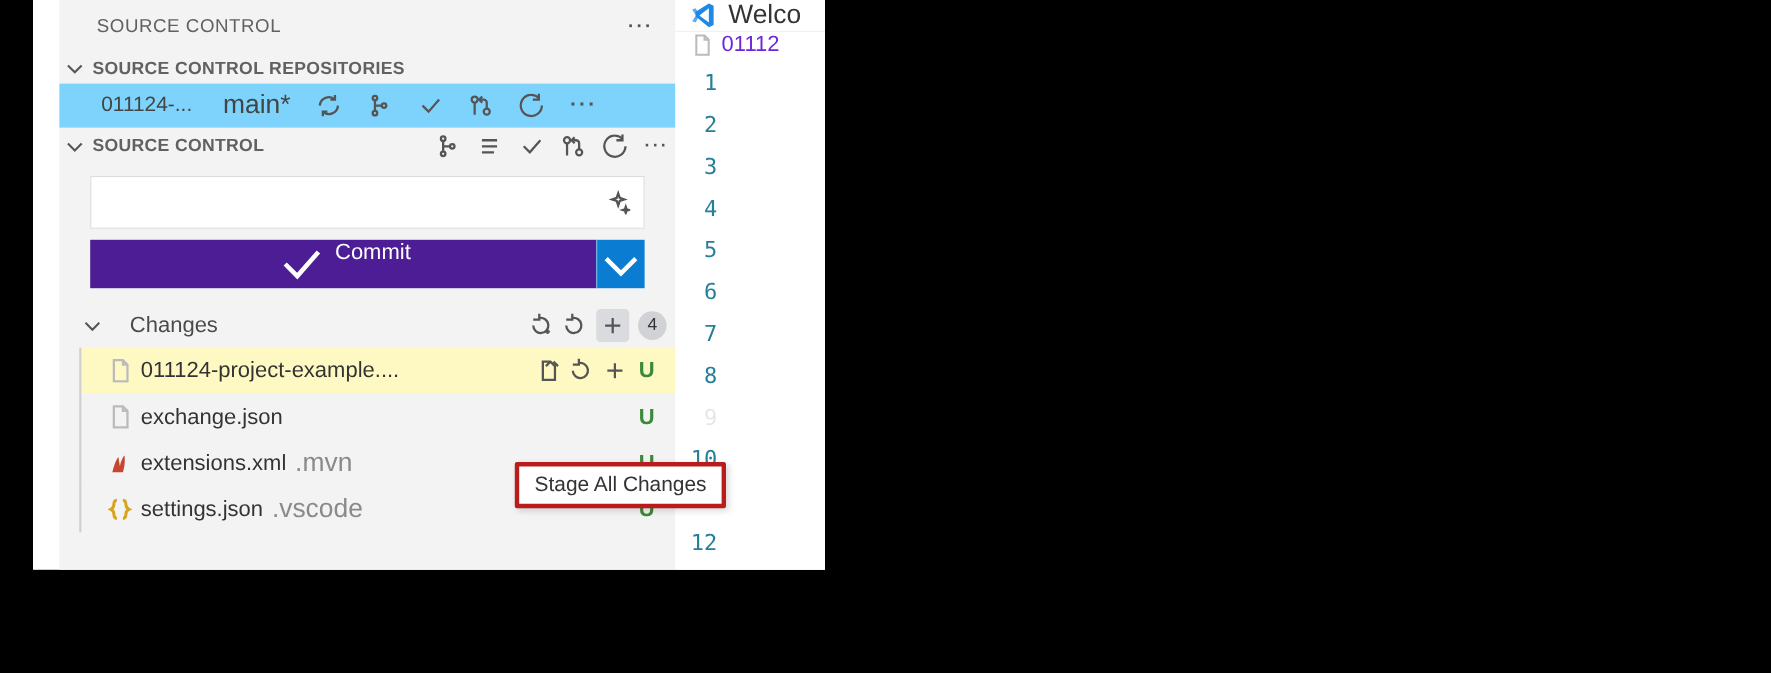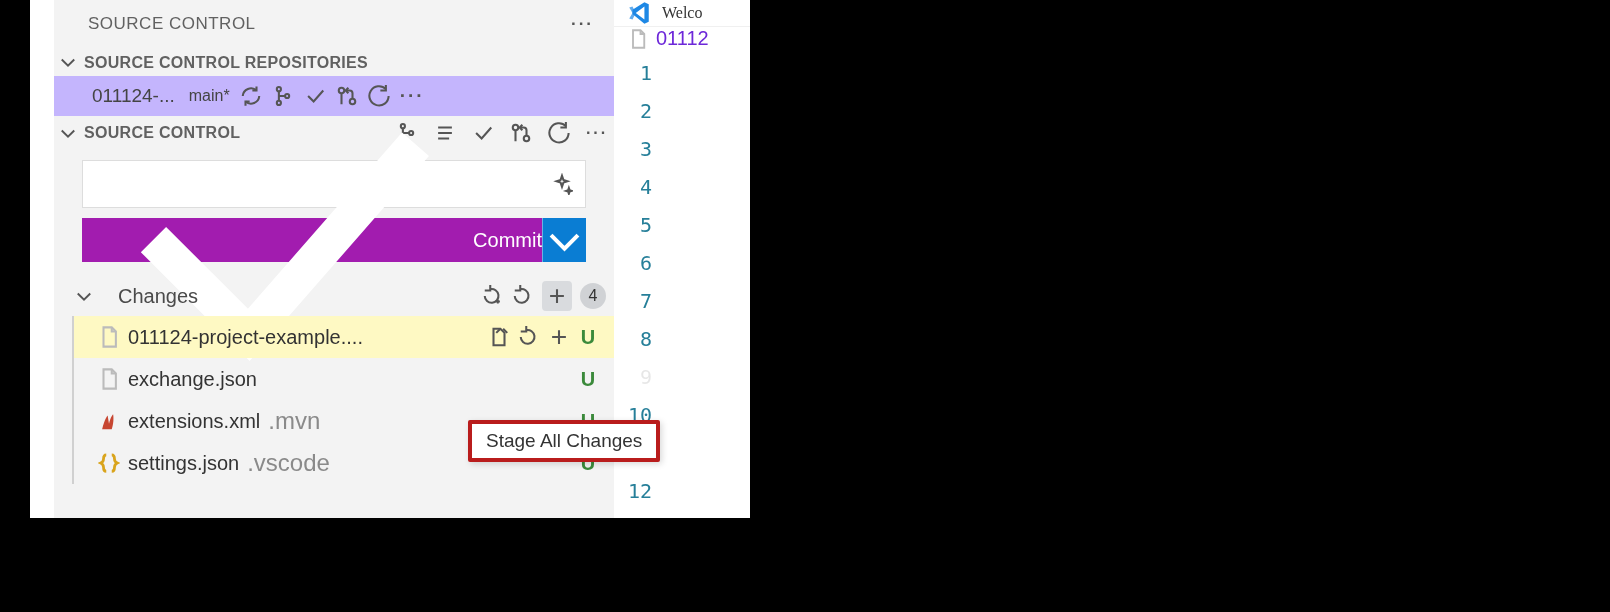--- a/index.html
+++ b/index.html
@@ -55,28 +55,28 @@
   }
   .section-header .title { flex: 1; letter-spacing: .3px;}
   .icon-row { display: flex; gap: 16px; align-items:center; color:#444;}
   .icon-row svg, .icon-btn svg { width: 22px; height: 22px; }
   .icon-btn { display:inline-flex; align-items:center; justify-content:center; cursor:pointer;}
   
   .repo-row {
     display:flex;
     align-items:center;
     padding: 4px 10px 4px 38px;
-    background:#c4b5fd;
+    background:#7dd3fc;
     font-size:19px;
     color:#333;
-    gap:10px;
+    gap:24px;
     height:40px;
   }
   .repo-name { flex:0 0 auto; max-width:108px; overflow:hidden; white-space:nowrap; text-overflow:ellipsis; color:#444;}
-  .branch { display:flex; align-items:center; gap:4px; font-size:16px; color:#444;}
+  .branch { display:flex; align-items:center; gap:4px; font-size:24px; color:#444;}
   .scm-section {
     display:flex;
     align-items:center;
     padding: 6px 6px 6px 4px;
     font-weight:700;
     font-size:16px;
     color:#616161;
     gap:6px;
   }
   .scm-section .title { flex:1; letter-spacing:.3px;}
@@ -91,24 +91,23 @@
     justify-content:flex-end;
     padding:0 12px;
   }
   .commit-row {
     margin: 0 28px 14px 28px;
     display:flex;
     height:44px;
   }
   .commit-btn {
     flex:1;
-    background:#a21caf;
+    background:#4c1d95;
     color:#fff;
     display:flex;
-    align-items:center;
     justify-content:center;
     font-size:20px;
     gap:10px;
   }
   .commit-split {
     width:44px;
     background:#0a7dd3;
     border-left:1px solid rgba(255,255,255,.4);
     display:flex;
     align-items:center;
@@ -168,24 +167,23 @@
     display:flex;
     flex-direction:column;
     overflow:hidden;
   }
   .tabbar {
     height:48px;
     display:flex;
     align-items:center;
     gap:10px;
     padding:0 12px;
-    font-size:16px;
+    font-size:24px;
     color:#333;
     border-bottom:1px solid #f0f0f0;
-    font-family:Liberation Serif, serif;
   }
   .breadcrumb {
     height:36px;
     display:flex;
     align-items:center;
     gap:8px;
     padding:0 14px;
     font-size:20px;
     color:#6d28d9;
   }

